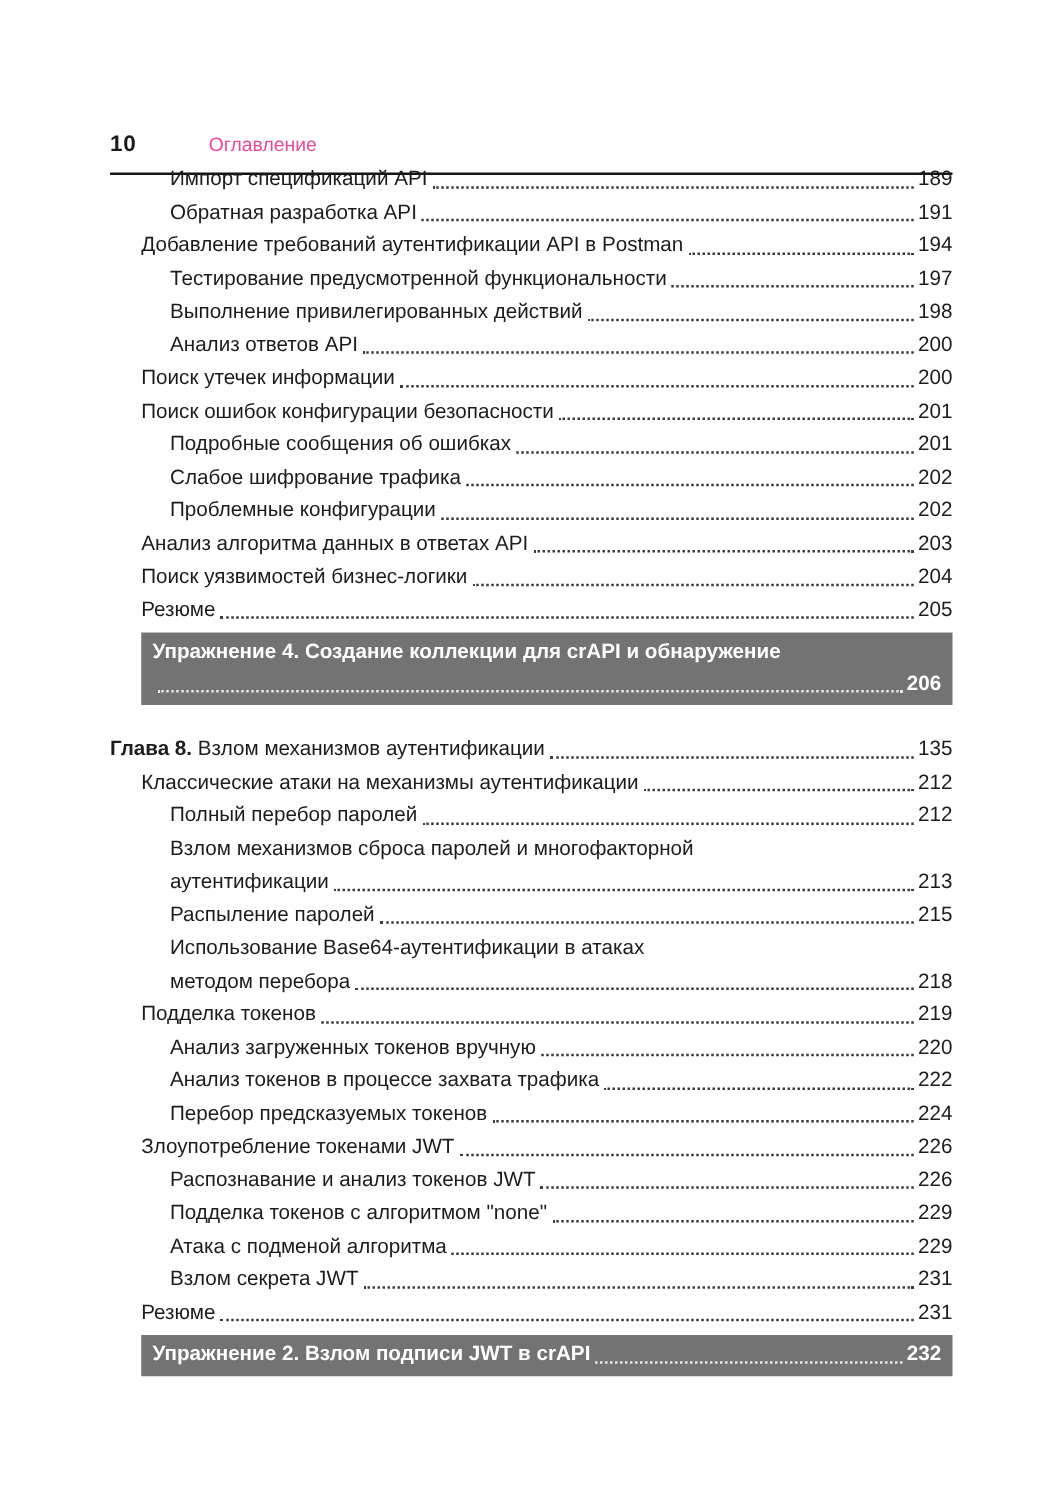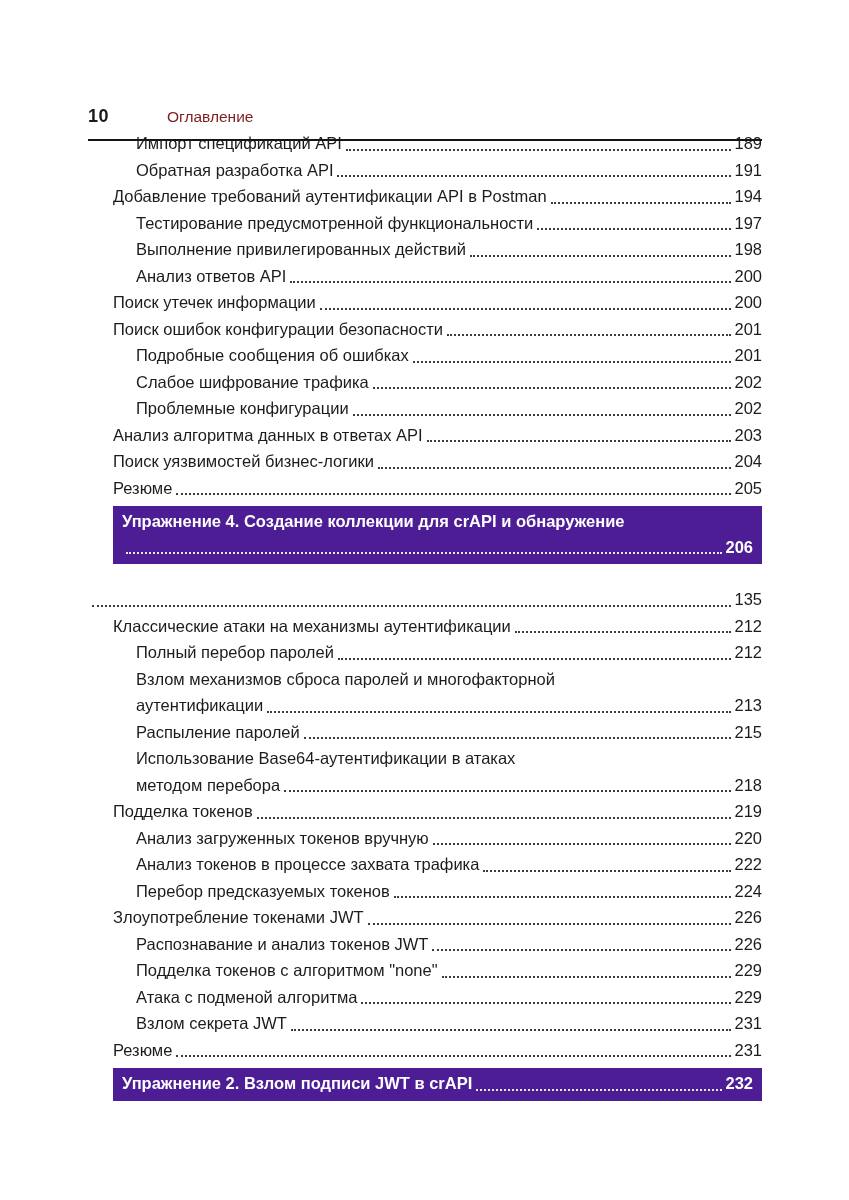--- a/index.html
+++ b/index.html
@@ -25,21 +25,21 @@
     border-bottom:2px solid #141414;
     padding-bottom:12px;
   }
   .running-head .folio {
     font-size:18px;
     font-weight:bold;
     letter-spacing:.5px;
   }
   .running-head .section {
     font-size:15.5px;
-    color:#7f1d1d;
+    color:#ec4899;
     margin-top:46px;
   }
   .toc {
     position:absolute;
     left:88px; top:130px;
     width:674px;
   }
   .entry {
     font-size:16.5px;
     line-height:26.5px;
@@ -52,21 +52,21 @@
   .title { white-space:normal; }
   .bold-prefix { font-weight:bold; }
   .dots {
     flex:1;
     min-width:12px;
     border-bottom:2px dotted #3c3c3c;
     margin:0 3px 6px 4px;
   }
   .pg { white-space:nowrap; }
   .entry.exercise {
-    background:#4c1d95;
+    background:#737373;
     color:#ffffff;
     font-weight:bold;
     padding:3px 9px 4px 9px;
     margin-top:5px;
     margin-bottom:5px;
     line-height:25.5px;
     width:649px; 
   }
   .entry.exercise .dots { border-bottom-color:#e8e8e8; margin-bottom:6px; }
   .entry.gap { margin-top:22px; }
@@ -184,20 +184,21 @@
         <div class="line">
           <span class="title">Упражнение 4. Создание коллекции для crAPI и обнаружение</span>
         </div>
         <div class="line">
           <span class="dots"></span>
           <span class="pg">206</span>
         </div>
       </div>
       <div class="entry lvl-0 gap">
         <div class="line">
+          <span class="title"><span class="bold-prefix">Глава 8. </span>Взлом механизмов аутентификации</span>
           <span class="dots"></span>
           <span class="pg">135</span>
         </div>
       </div>
       <div class="entry lvl-1">
         <div class="line">
           <span class="title">Классические атаки на механизмы аутентификации</span>
           <span class="dots"></span>
           <span class="pg">212</span>
         </div>

